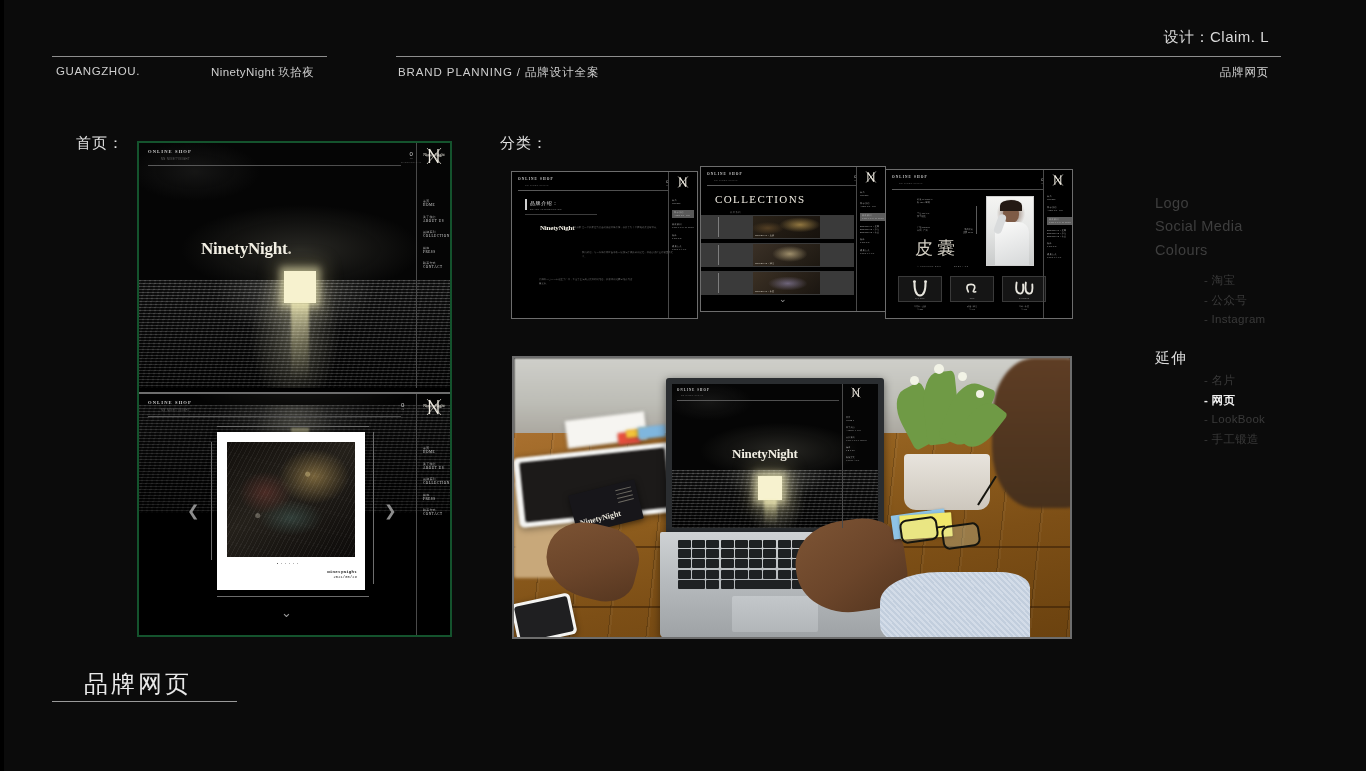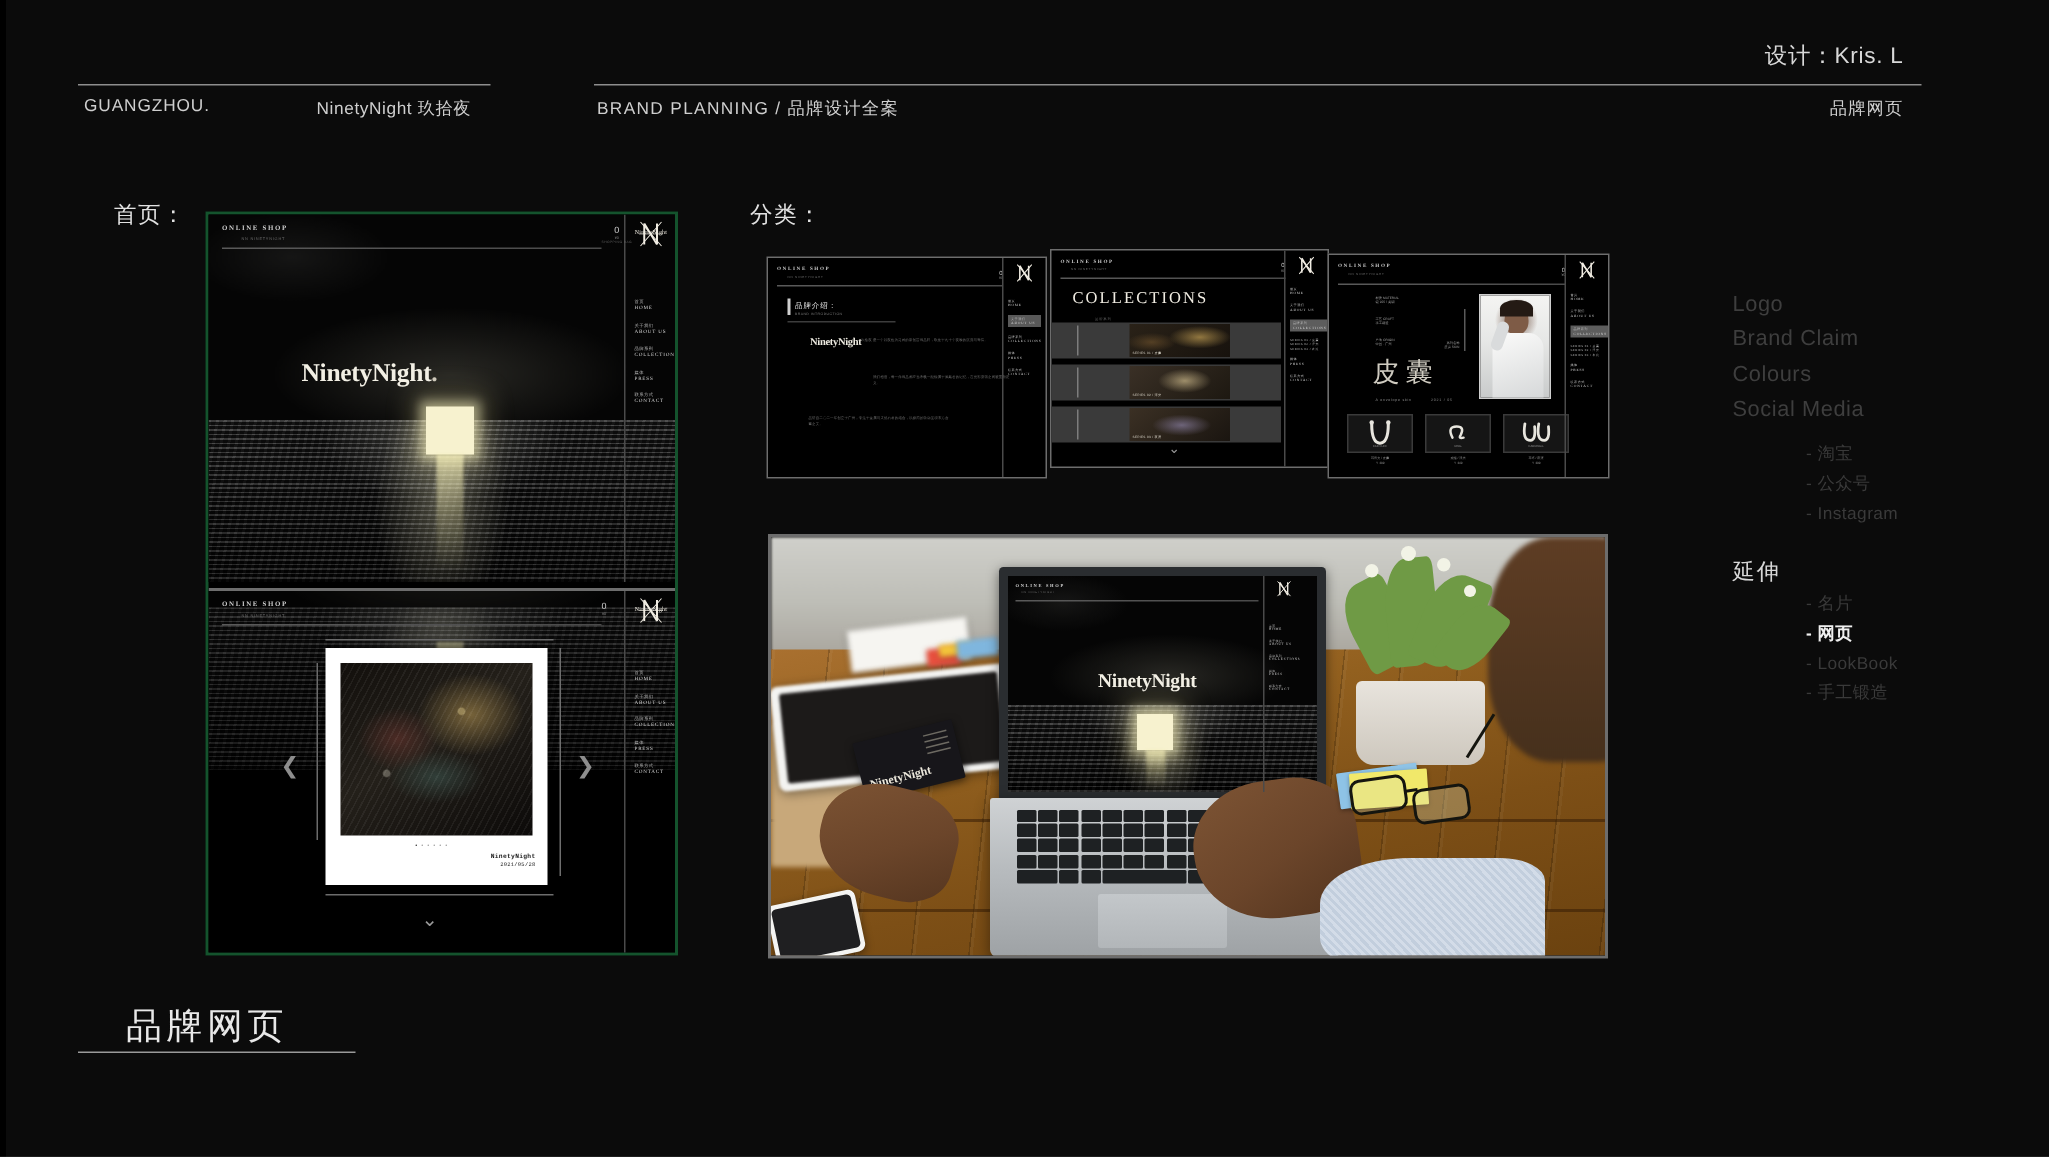--- a/index.html
+++ b/index.html
@@ -341,39 +341,38 @@
   .folder { position:absolute; background:#c8a87a; border-radius:2px; }
   .blur-soft { filter: blur(1.6px); }
   .blur-mid  { filter: blur(.9px); }
 </style>
 </head>
 <body>
 
 <div id="page">
   <div class="edge-strip"></div>
 
-  <div class="designer-credit">设计：Kris. L</div>
+  <div class="designer-credit">设计：Claim. L</div>
   <div class="hdr-rule left"></div>
   <div class="hdr-rule right"></div>
 
   <div class="hdr-text hdr-city">GUANGZHOU.</div>
   <div class="hdr-text hdr-brand">NinetyNight 玖拾夜</div>
   <div class="hdr-text hdr-plan">
     <span>BRAND PLANNING</span><span class="slash">/</span><span>品牌设计全案</span>
   </div>
   <div class="hdr-text hdr-show">品牌网页</div>
 
   <div class="sec-label sec-home">首页：</div>
   <div class="sec-label sec-cat">分类：</div>
 
   <div class="rnav">
     <div class="rnav-top-item">Logo</div>
-    <div class="rnav-top-item">Brand Claim</div>
+    <div class="rnav-top-item">Social Media</div>
     <div class="rnav-top-item">Colours</div>
-    <div class="rnav-top-item">Social Media</div>
     <div class="rnav-spacer"></div>
     <div class="rnav-sub">- 淘宝</div>
     <div class="rnav-sub">- 公众号</div>
     <div class="rnav-sub">- Instagram</div>
     <div class="rnav-head">延伸</div>
     <div class="rnav-sub">- 名片</div>
     <div class="rnav-sub active">- 网页</div>
     <div class="rnav-sub">- LookBook</div>
     <div class="rnav-sub">- 手工锻造</div>
   </div>

